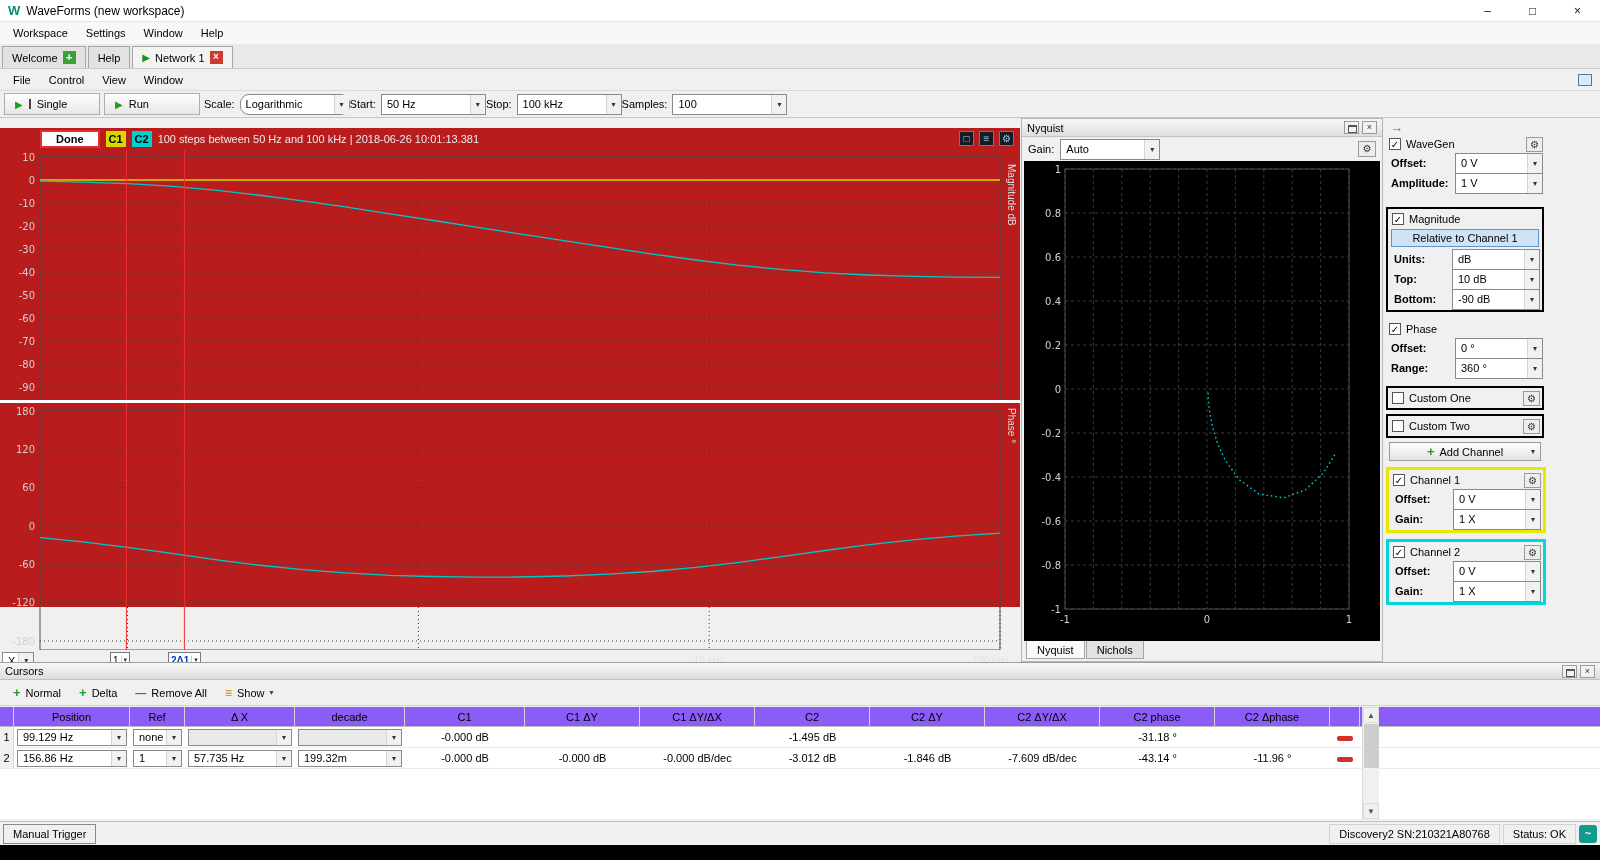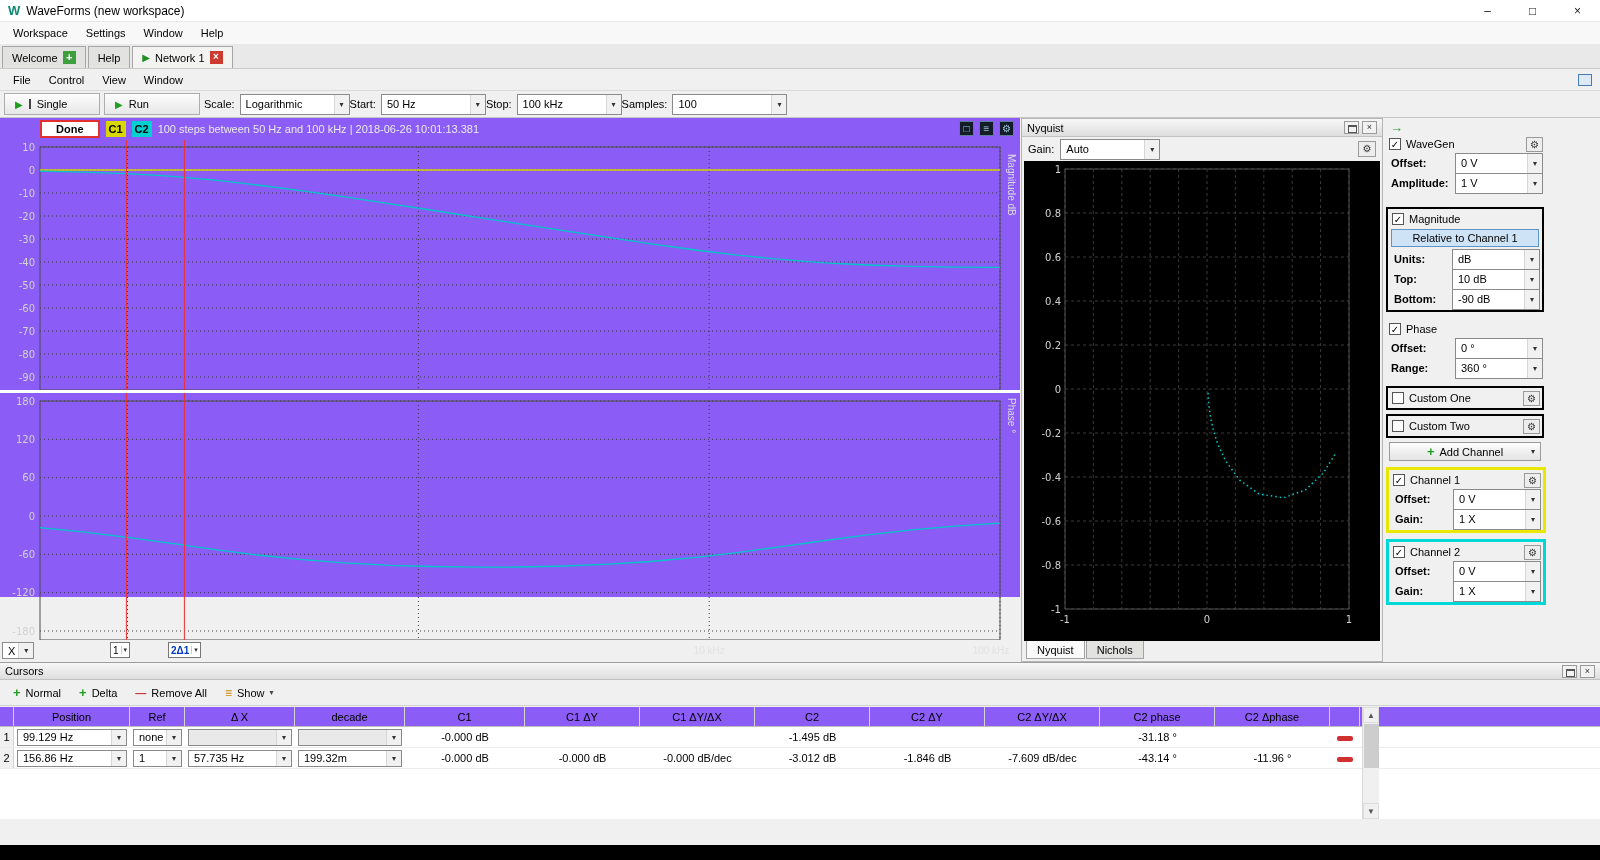--- a/index.html
+++ b/index.html
@@ -24,23 +24,23 @@
 .floatwin{margin-left:auto;margin-right:8px;width:14px;height:12px;border:1px solid #4a7ab5;background:#dce9f7;}
 .toolbar{position:absolute;left:0;top:91px;width:1600px;height:27px;background:#f0f0f0;display:flex;align-items:center;padding-left:4px;border-bottom:1px solid #c6c6c6;}
 .tbtn{height:22px;width:96px;border:1px solid #adadad;background:linear-gradient(#fdfdfd,#e7e7e7);display:flex;align-items:center;gap:6px;padding:0 10px;margin-right:4px;}
 .greenply{color:#1f9e1f;font-size:10px;}
 .sbar{display:inline-block;width:2px;height:10px;background:#444;}
 .tlabel{margin:0 5px 0 0;}
 .combo{height:21px;background:#fff;border:1px solid #8a8a8a;display:flex;align-items:center;position:relative;padding:0 18px 0 5px;font-size:11px;}
 .combo .cv{white-space:nowrap;overflow:hidden;}
 .combo .ca{position:absolute;right:0;top:0;width:15px;height:100%;display:flex;align-items:center;justify-content:center;font-size:8px;color:#333;border-left:1px solid #d6d6d6;background:#f1f1f1;}
 .combo.dis{background:#e9e9e9;color:#999;}
-.w110{width:110px;} .w105{width:105px;} .w115{width:115px;} .w88{width:88px;} .w100{width:100px;}
-
-.bode{position:absolute;left:0;top:118px;width:1020px;height:479px;background:#8b5cf6;}
+.w110{width:110px;border-radius:9px;} .w105{width:105px;} .w115{width:115px;} .w88{width:88px;} .w100{width:100px;}
+
+.bode{position:absolute;left:0;top:128px;width:1020px;height:479px;background:#b91c1c;}
 .bode-top{height:22px;display:flex;align-items:center;gap:6px;padding-left:40px;position:relative;}
 .done-btn{background:#fff;border:2px solid #e03030;height:18px;display:flex;align-items:center;padding:0 14px;font-weight:bold;}
 .badge{height:16px;padding:0 3px;font-weight:bold;display:flex;align-items:center;}
 .badge.b1{background:#d8d800;color:#000;}
 .badge.b2{background:#00d0d0;color:#000;}
 .bode-info{color:#eaeaea;}
 .bode-icons{position:absolute;right:6px;top:3px;display:flex;gap:5px;align-items:center;}
 .mini{width:15px;height:15px;border:1px solid #5f7c99;background:#121d28;color:#9fc3d8;font-size:10px;line-height:13px;text-align:center;}
 .divider{height:3px;background:#fff;}
 .bode-xaxis{height:22px;position:relative;}
@@ -605,15 +605,23 @@
           </div>
         </div>
       <div class="vscroll">
         <div class="varr">▲</div>
         <div class="vthumb"></div>
         <div class="varr bot">▼</div>
       </div>
     </div>
   </div>
 
+  <div class="statusbar">
+    <span class="sb-btn">Manual Trigger</span>
+    <span class="sb-right">
+      <span class="sb-cell">Discovery2 SN:210321A80768</span>
+      <span class="sb-cell">Status: OK</span>
+      <span class="sb-icon">~</span>
+    </span>
+  </div>
 
   <div class="bottomblack"></div>
 </div>
 
 </body></html>

